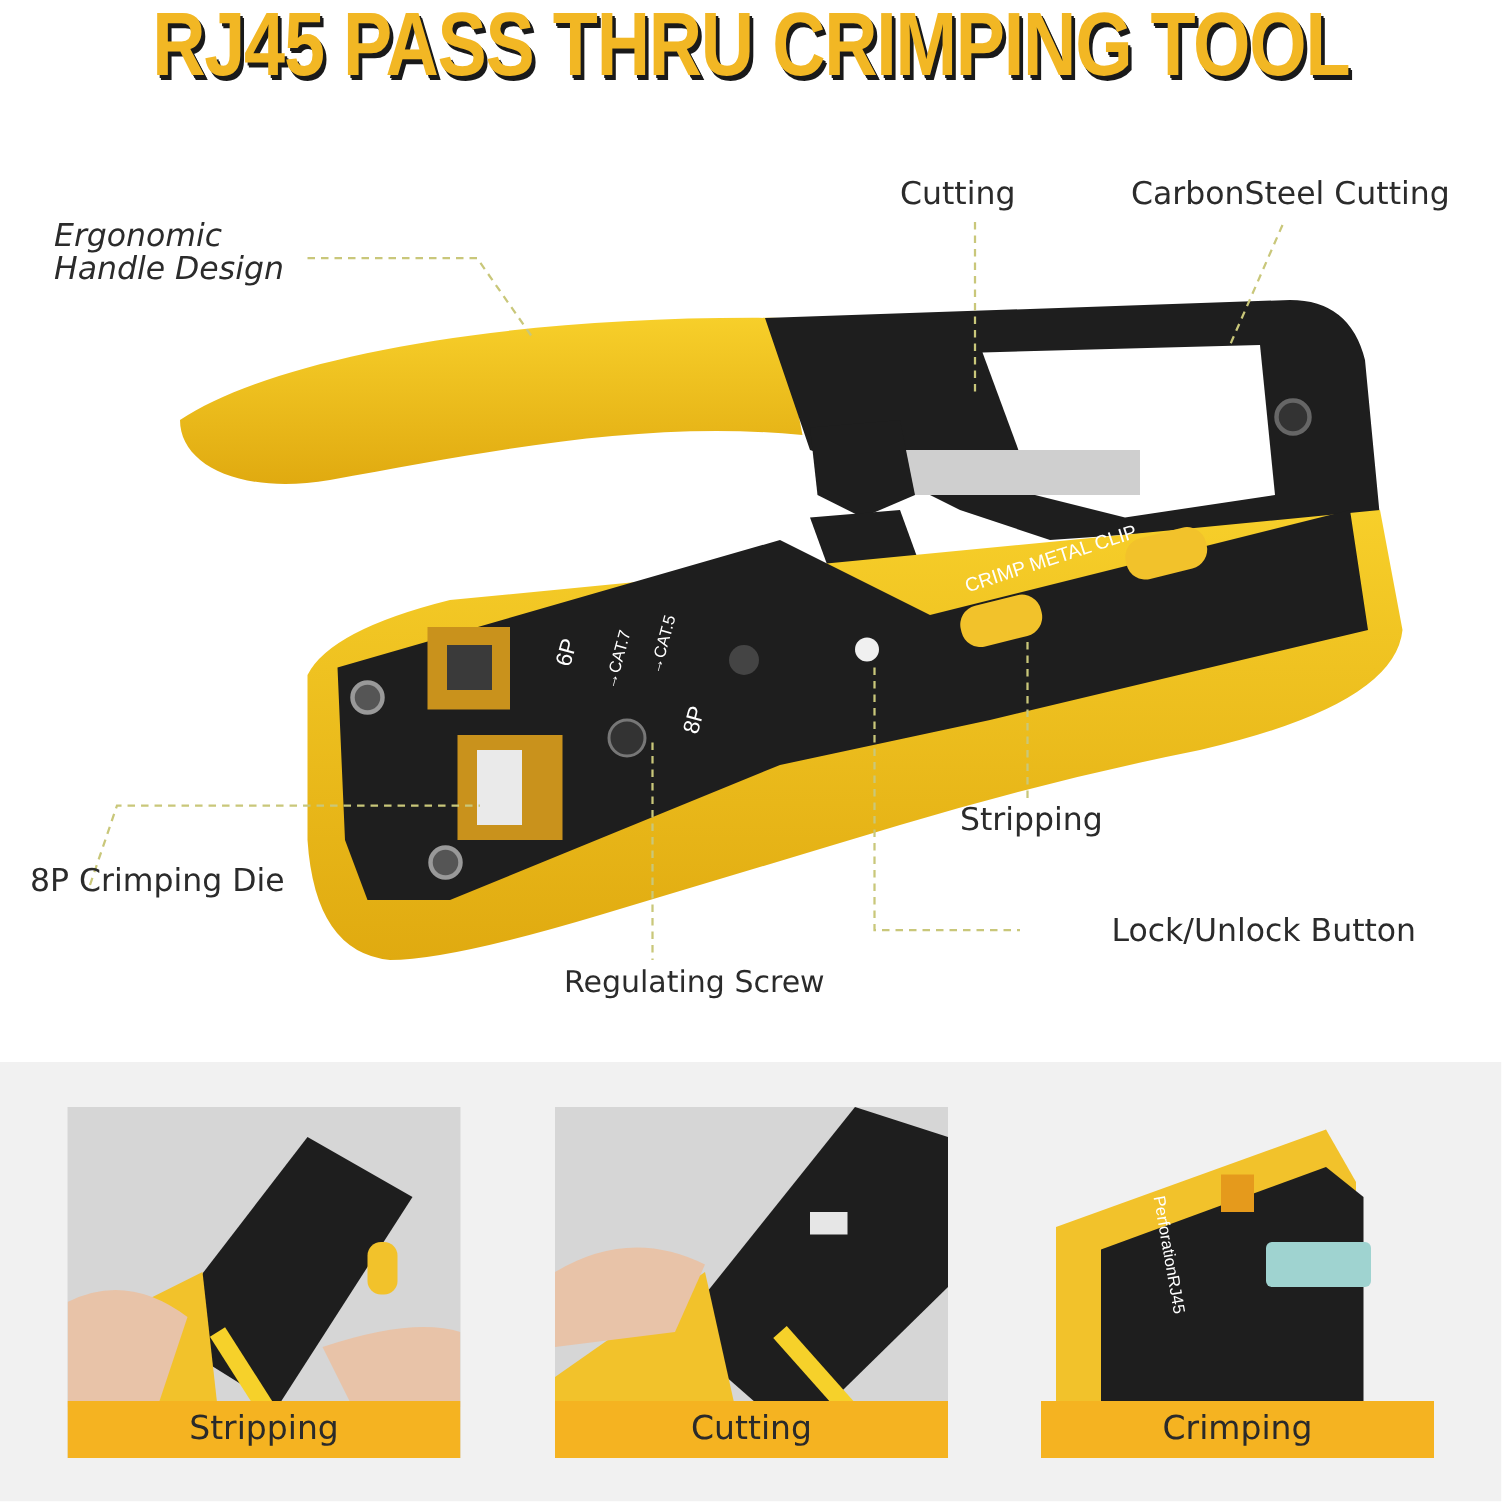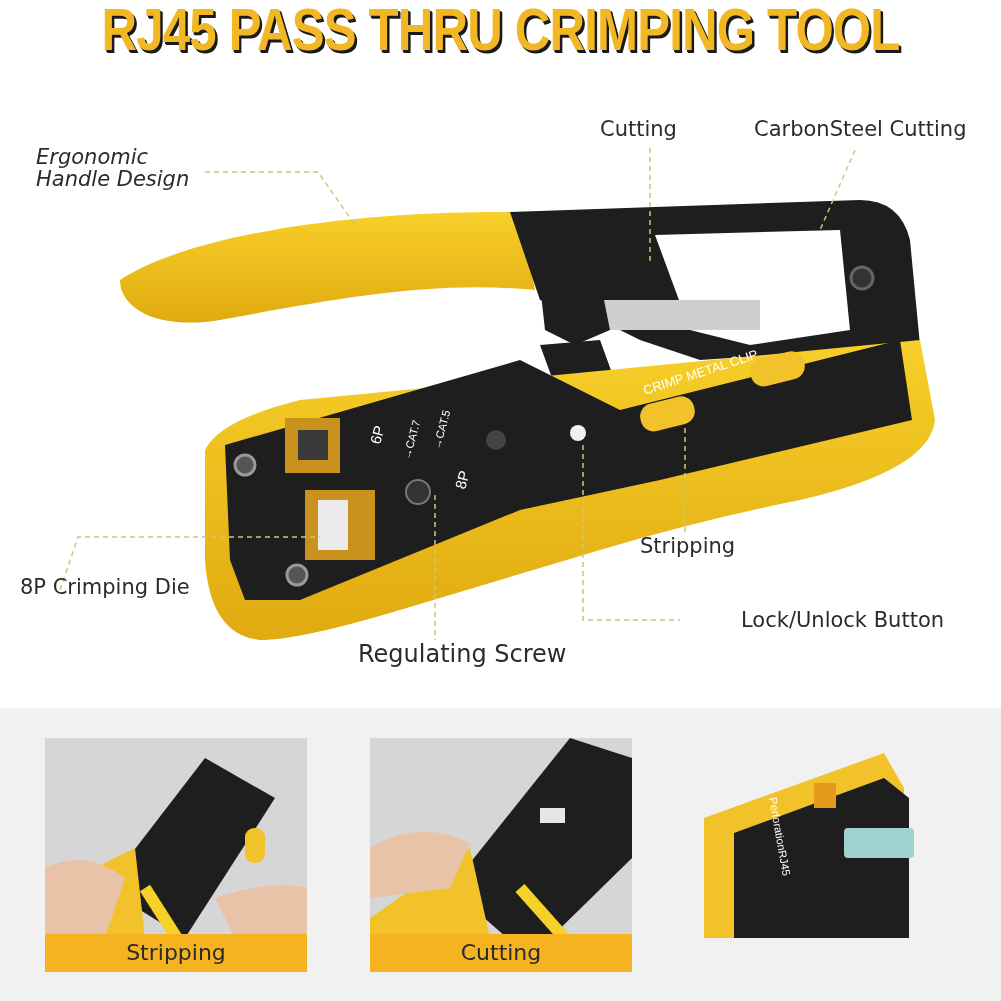--- a/index.html
+++ b/index.html
@@ -78,21 +78,21 @@
 
 <div class="label" style="left:36px;top:146px;font-style:italic;">
   <div>Ergonomic</div>
   <div>Handle Design</div>
 </div>
 <div class="label" style="left:600px;top:118px;">Cutting</div>
 <div class="label" style="left:754px;top:118px;">CarbonSteel Cutting</div>
 <div class="label" style="left:20px;top:576px;">8P Crimping Die</div>
 <div class="label" style="left:640px;top:535px;">Stripping</div>
 <div class="label" style="left:709px;top:609px;margin-left:32px;">Lock/Unlock Button</div>
-<div class="label" style="left:358px;top:643px;font-size:24px;">Regulating Screw</div>
+<div class="label" style="left:376px;top:643px;font-size:20px;">Regulating Screw</div>
 
 <div class="bottom"></div>
 
 <div class="panel" style="left:45px;">
   <svg width="262" height="234">
     <rect width="262" height="234" fill="#d6d6d6"></rect>
     <path d="M60 150 L160 20 L230 60 L140 200 Z" fill="#1e1e1e"></path>
     <path d="M30 140 L90 110 L100 200 L20 200 Z" fill="#f2c22b"></path>
     <rect x="200" y="90" width="20" height="35" rx="9" fill="#f2c22b"></rect>
     <line x1="100" y1="150" x2="170" y2="260" stroke="#f6d12a" stroke-width="12"></line>
@@ -116,13 +116,14 @@
 
 <div class="panel" style="left:694px;background:#f1f1f1;">
   <svg width="262" height="234">
     <rect width="262" height="234" fill="#f1f1f1"></rect>
     <path d="M10 80 L190 15 L210 50 L210 200 L10 200 Z" fill="#f2c22b"></path>
     <path d="M40 95 L190 40 L215 60 L215 200 L40 200 Z" fill="#1e1e1e"></path>
     <rect x="120" y="45" width="22" height="25" fill="#e59a1c"></rect>
     <rect x="150" y="90" width="70" height="30" fill="#9fd3d0" rx="4"></rect>
     <text x="75" y="60" fill="#fff" font-size="11" font-family="Liberation Sans, sans-serif" transform="rotate(80 75 60)">PerforationRJ45</text>
   </svg>
+  <div class="panel-cap">Crimping</div>
 </div>
 
 </body></html>

